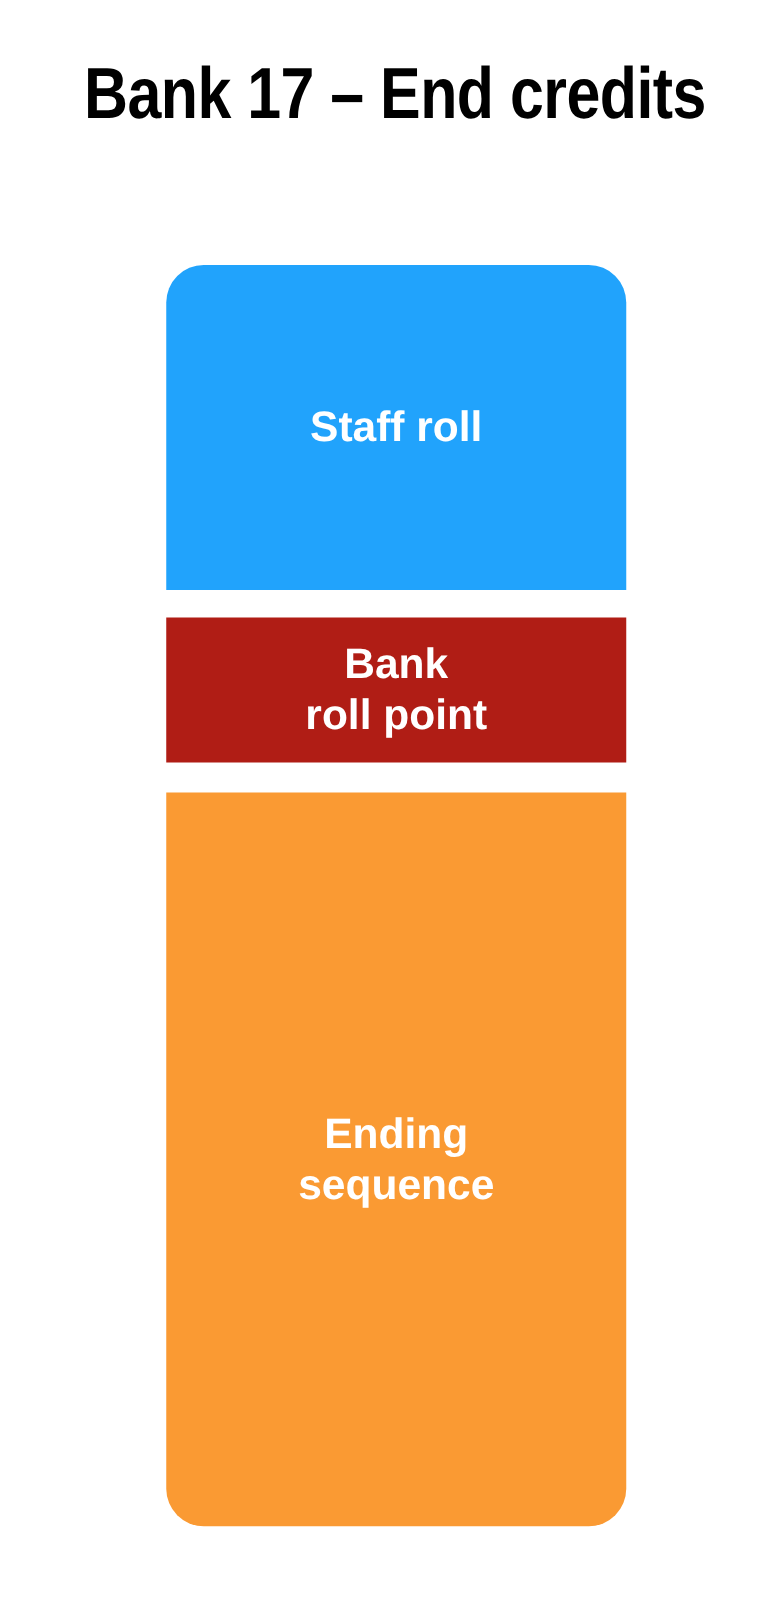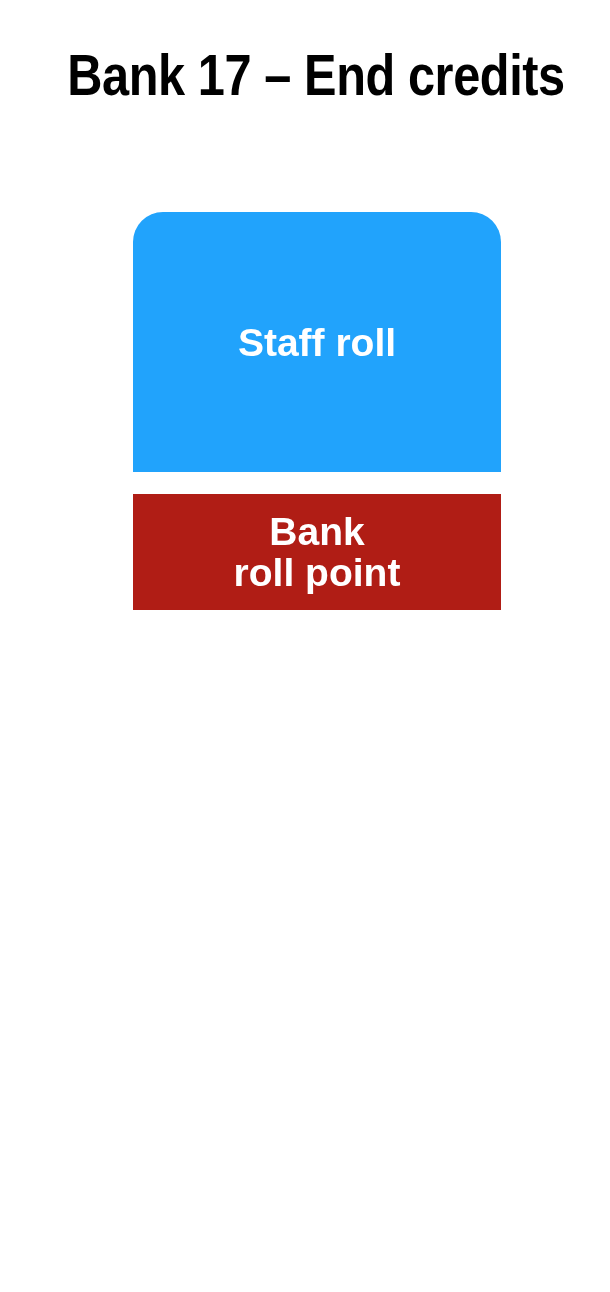--- a/index.html
+++ b/index.html
@@ -56,21 +56,21 @@
   .bank-block {
     box-sizing: border-box;
     width: 368px;
     display: flex;
     align-items: center;
     justify-content: center;
     text-align: center;
     color: #ffffff;
     font-family: "Liberation Sans", "DejaVu Sans", sans-serif;
     font-weight: bold;
-    font-size: 39px;
+    font-size: 34px;
     line-height: 41px;
     padding: 13px 8px;
   }
 
   .block-label {
     display: block;
     white-space: pre-line;
   }
 
   
@@ -111,15 +111,19 @@
 
     <div class="gap-a"></div>
 
     <div class="bank-block block-entry-point">
       <span class="block-label">Bank
 roll point</span>
     </div>
 
     <div class="gap-b"></div>
 
+    <div class="bank-block block-ending-sequence">
+      <span class="block-label">Ending
+sequence</span>
+    </div>
 
   </div>
 </div>
 
 </body></html>

